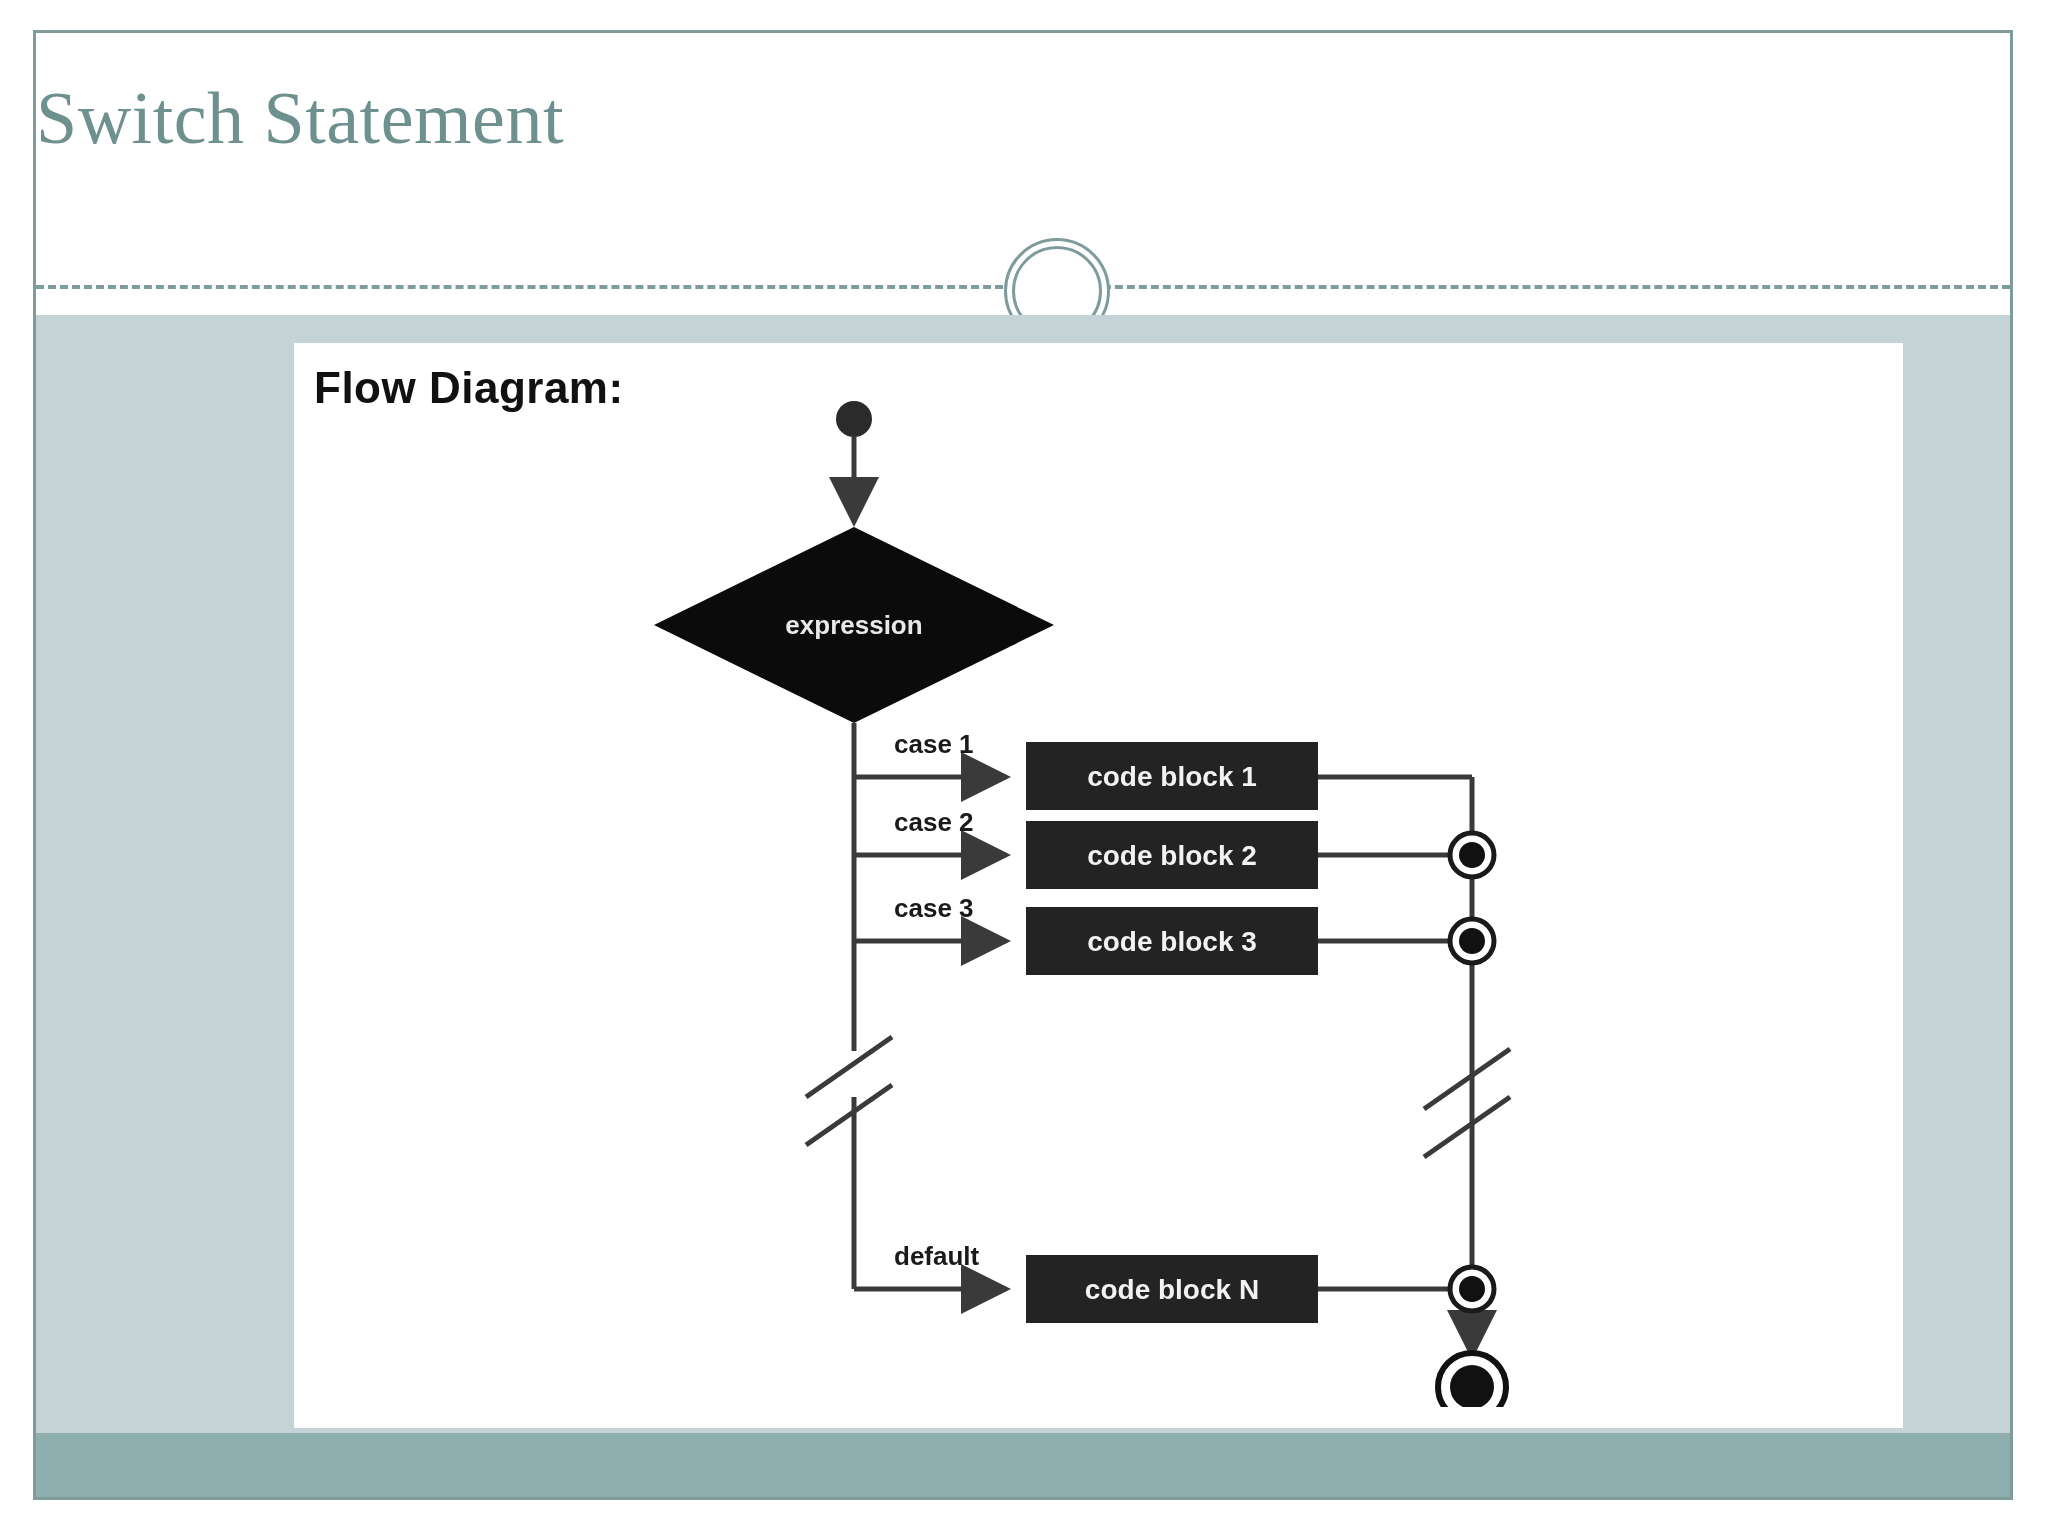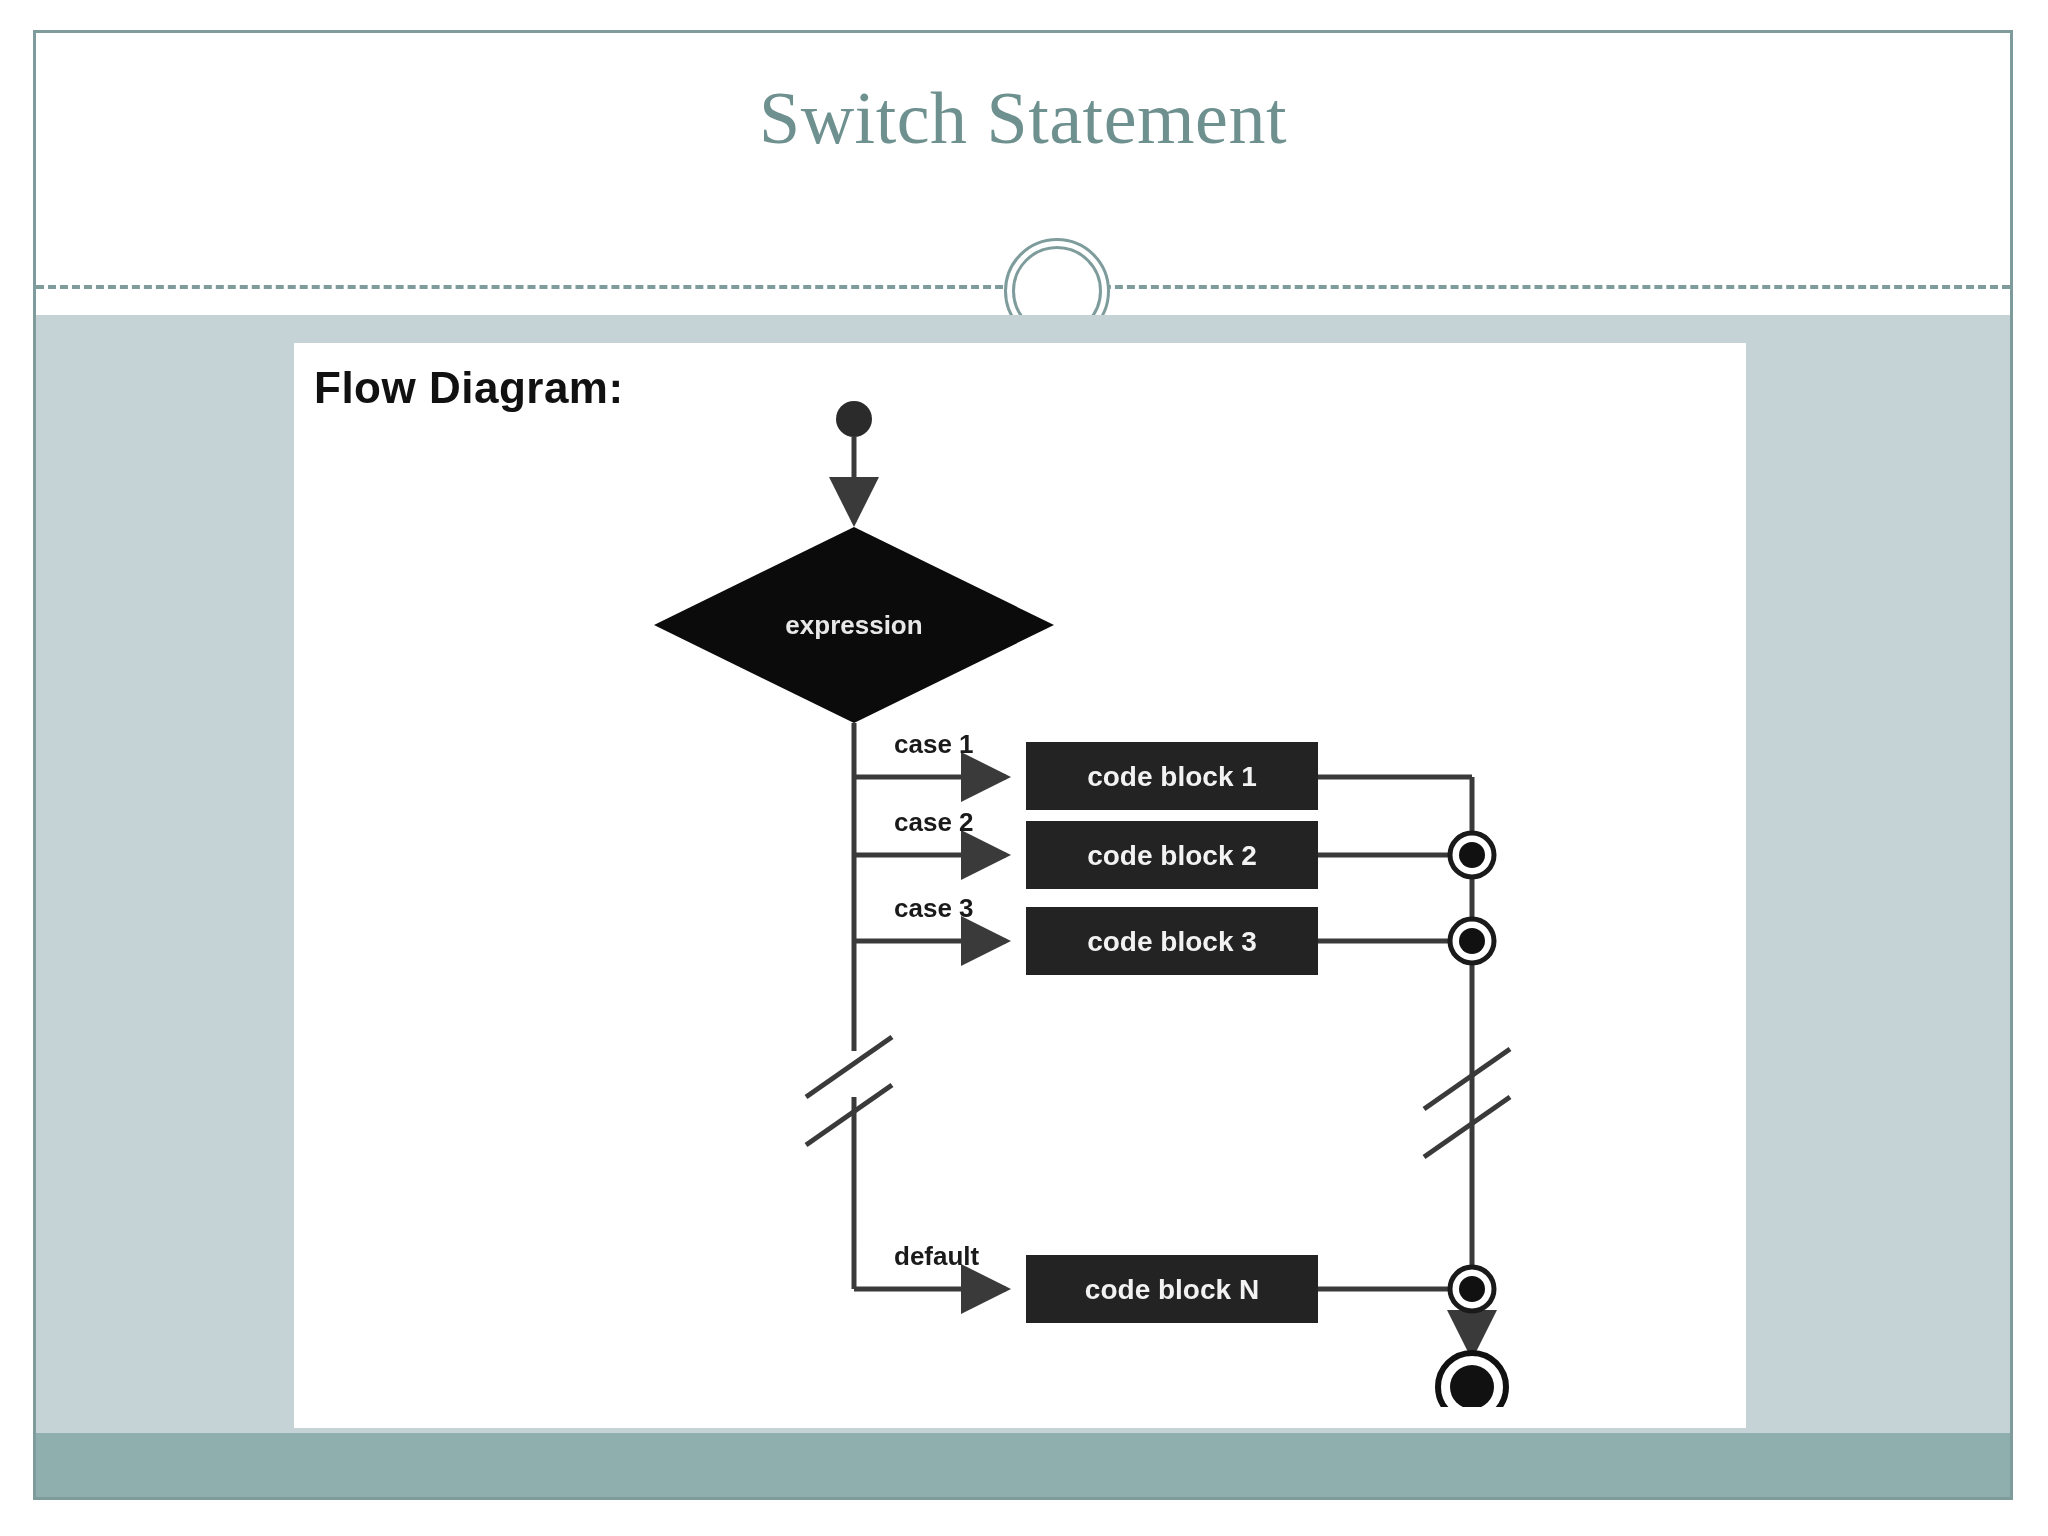--- a/index.html
+++ b/index.html
@@ -3,41 +3,41 @@
 <meta charset="utf-8">
 <style>
   html,body{margin:0;padding:0;background:#fff;}
   body{width:2048px;height:1536px;overflow:hidden;
        font-family:"Liberation Sans", sans-serif;}
 
   #slide{position:absolute;left:33px;top:30px;width:1980px;height:1470px;
          border:3px solid #7f9c9c;background:#ffffff;box-sizing:border-box;}
 
   
-  #title{position:absolute;left:0;top:48px;width:100%;text-align:center;
+  #title{position:absolute;left:0;top:48px;width:100%;text-align:left;
          font-family:"Liberation Serif", serif;
          font-size:74px;color:#6e9190;letter-spacing:.5px;line-height:1;}
 
   
   #divider{position:absolute;left:0;top:252px;width:100%;height:0;
            border-top:4px dashed #7f9c9c;}
   #ring-wrap{position:absolute;left:968px;top:205px;width:104px;height:104px;}
   #ring-outer{position:absolute;left:0;top:0;width:100px;height:100px;
               border:3px solid #7f9c9c;border-radius:50%;background:#ffffff;}
   #ring-inner{position:absolute;left:8px;top:8px;width:84px;height:84px;
               border:3px solid #7f9c9c;border-radius:50%;}
 
   
   #band{position:absolute;left:0;top:282px;width:100%;height:1118px;
         background:#c5d2d6;}
   #footer{position:absolute;left:0;top:1400px;width:100%;height:64px;
           background:#8faeae;}
 
   
-  #panel{position:absolute;left:258px;top:310px;width:1452px;height:1085px;
+  #panel{position:absolute;left:258px;top:310px;width:1609px;height:1085px;
          background:#ffffff;}
   #flow-label{position:absolute;left:20px;top:20px;
               font-size:44px;font-weight:bold;color:#111;letter-spacing:.5px;}
   #svg-wrap{position:absolute;left:0;top:54px;width:1452px;height:1010px;}
   svg{display:block;}
   .nd-lbl{font-family:"Liberation Sans", sans-serif;font-weight:bold;
           font-size:26px;fill:#1a1a1a;}
   .blk-lbl{font-family:"Liberation Sans", sans-serif;font-weight:bold;
            font-size:28px;fill:#f2f2f2;}
   .dia-lbl{font-family:"Liberation Sans", sans-serif;font-weight:bold;

